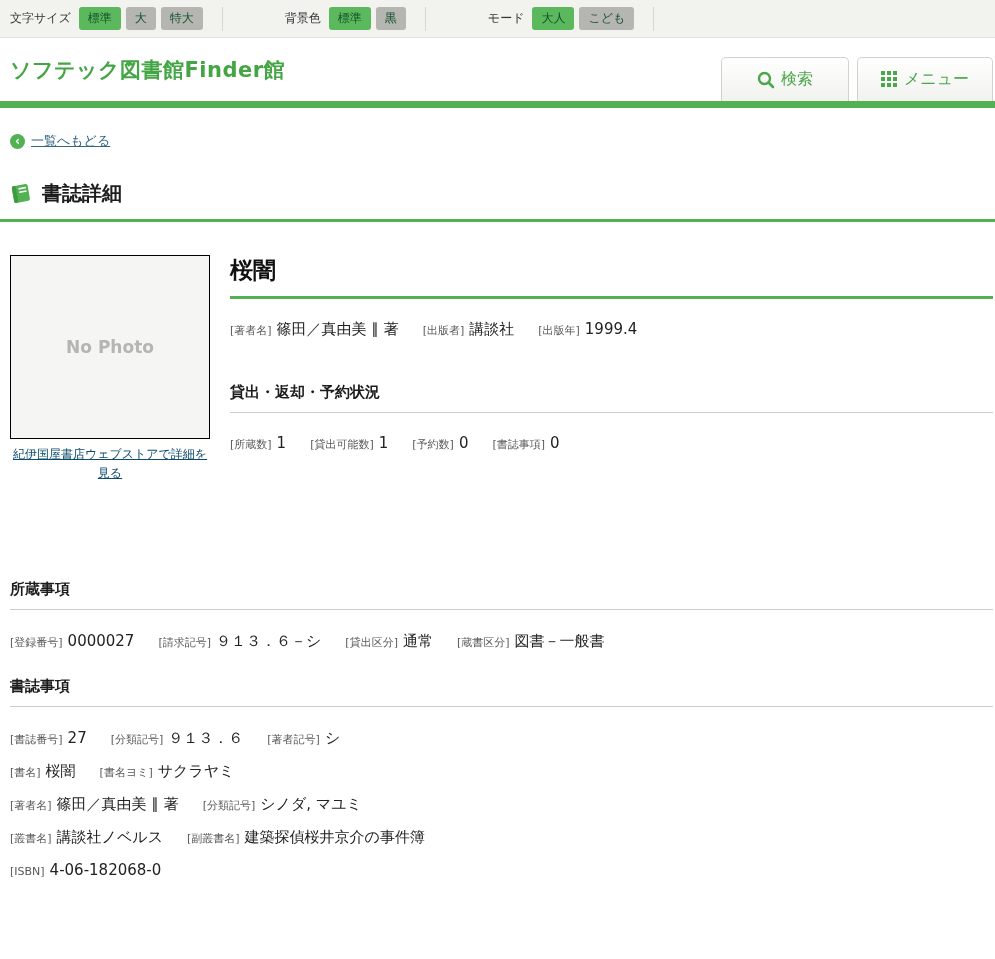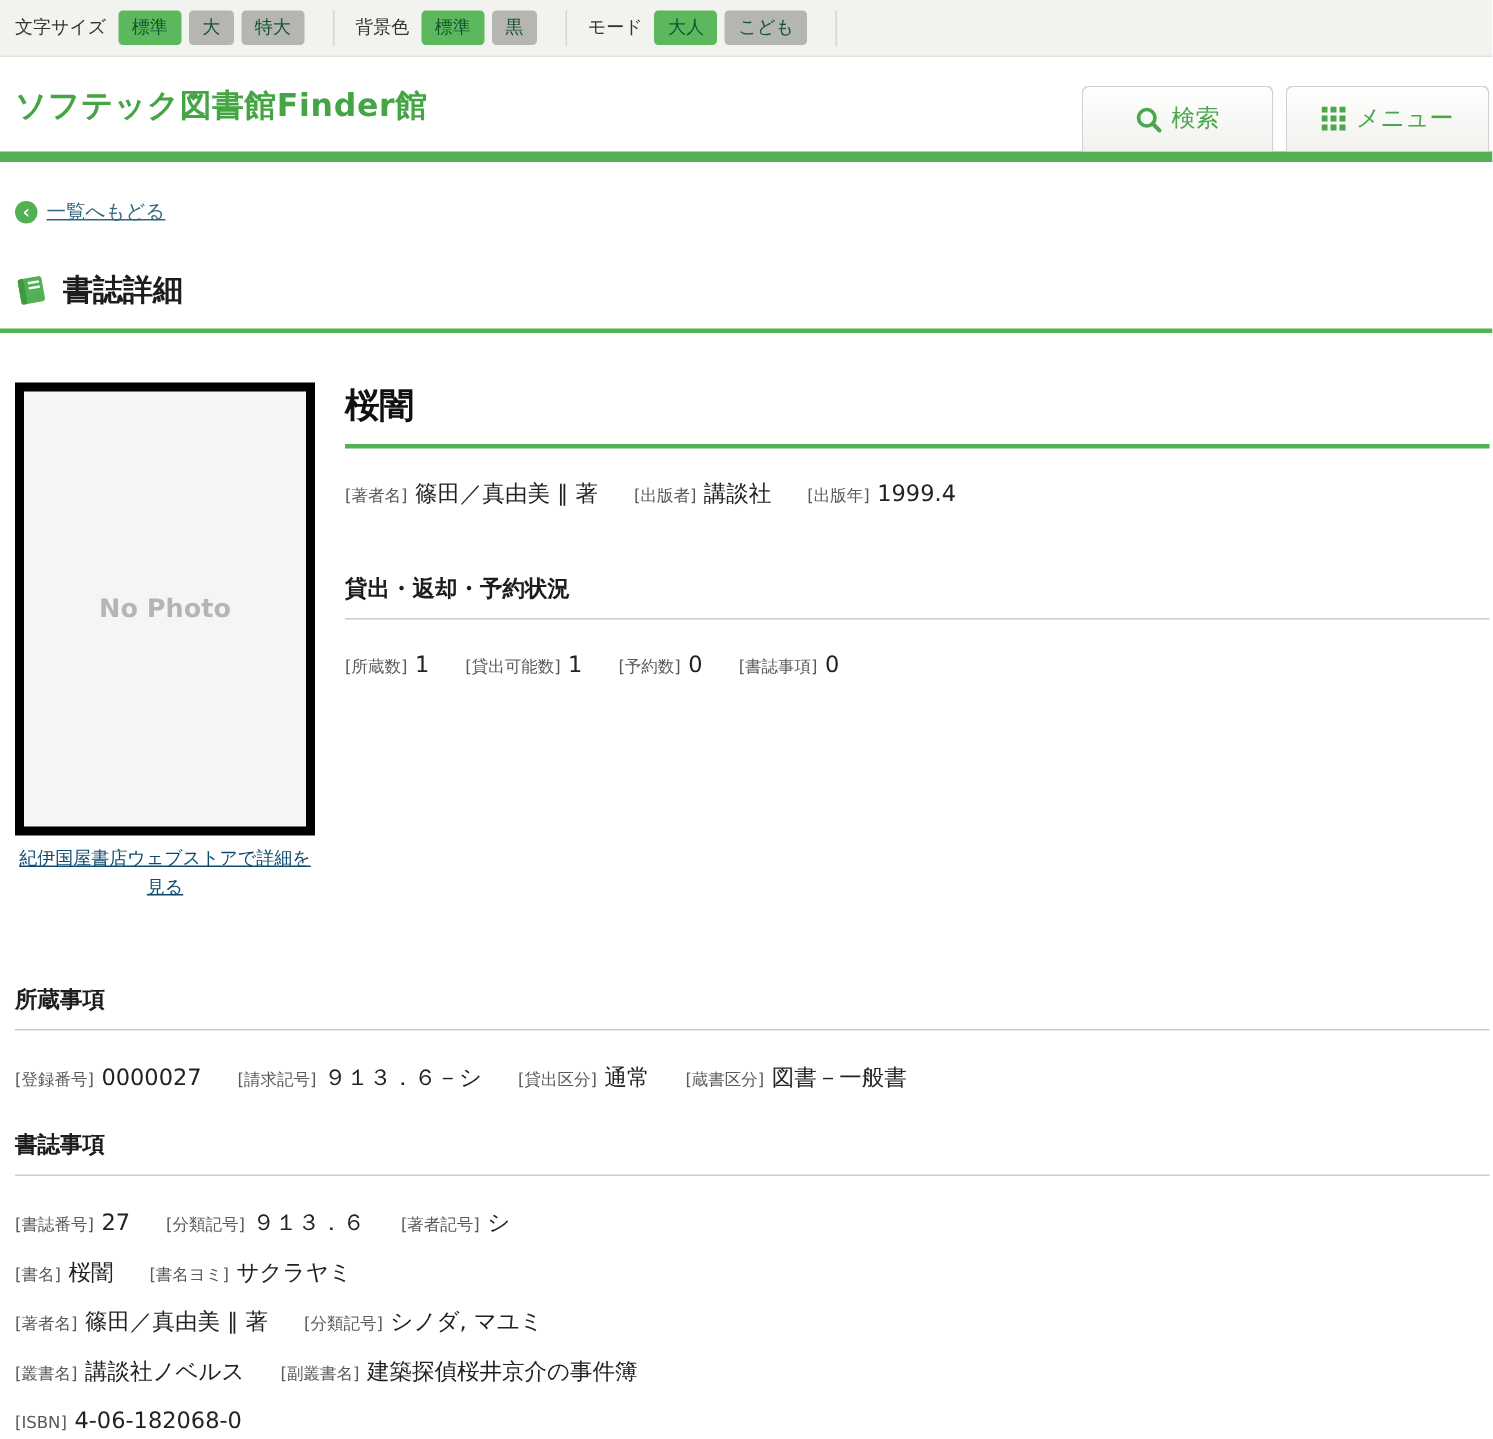--- a/index.html
+++ b/index.html
@@ -1,20 +1,20 @@
 <!DOCTYPE html>
 <html><head>
 <meta charset="utf-8">
 <style>
   * { margin:0; padding:0; box-sizing:border-box; }
   html,body { width:995px; background:#fff; font-family:"DejaVu Sans","Liberation Sans",sans-serif; color:#222; }
   body { height:959px; overflow:hidden; }
 
   
-  .toolbar { height:38px; background:#f2f2ee; border-bottom:1px solid #e2e2dd; display:flex; align-items:center; padding:0 10px; }
+  .toolbar { height:38px; background:#f2f2ee; border-bottom:1px solid #e2e2dd; display:flex; align-items:center; padding:0 10px;gap:48px; }
   .tb-group { display:flex; align-items:center; padding-right:14px; margin-right:14px; border-right:1px solid #d6d6d0; height:24px; }
   .tb-label { font-size:12px; color:#333; margin-right:8px; white-space:nowrap; }
   .tb-btn { display:inline-block; font-size:12px; color:#14532d; background:#b5b5b1; border-radius:3px; padding:3px 9px; margin-right:5px; cursor:pointer; white-space:nowrap; }
   .tb-btn.active { background:#5cb85c; }
 
   
   .site-header { position:relative; height:70px; background:#fff; border-bottom:7px solid #52b152; }
   .site-title { position:absolute; left:10px; top:18px; font-size:21px; font-weight:bold; color:#44a544; letter-spacing:0.5px; }
   .hdr-buttons { position:absolute; right:2px; bottom:0; display:flex; }
   .hdr-btn { width:128px; height:44px; margin-left:8px; background:linear-gradient(#ffffff,#f1f1ee); border:1px solid #d2d2cc; border-bottom:none; border-radius:5px 5px 0 0; display:flex; align-items:center; justify-content:center; color:#4ca64c; font-size:16px; cursor:pointer; }
@@ -28,21 +28,21 @@
 
   
   .sec-title { display:flex; align-items:center; margin:30px 0 0 10px; }
   .sec-title .book-ic { margin-right:9px; display:inline-flex; }
   .sec-title h2 { font-size:20px; font-weight:bold; color:#1d1d1d; }
   .green-rule { height:3px; background:#52b152; margin-top:12px; }
 
   
   .detail { display:flex; padding:33px 2px 0 10px; min-height:302px; }
   .photo-col { width:200px; flex:none; }
-  .photo-box { width:200px; height:302px; background:#f5f5f4; border:6px solid #000000; display:flex; align-items:center; justify-content:center; }
+  .photo-box { width:200px; height:184px; background:#f5f5f4; border:1px solid #000000; display:flex; align-items:center; justify-content:center; }
   .no-photo { font-size:17px; font-weight:bold; color:#b5b5b5; }
   .store-link { display:block; width:200px; margin-top:6px; text-align:center; font-size:12px; line-height:1.6; color:#0c4a6e; text-decoration:underline; cursor:pointer; }
   .info-col { flex:1; margin-left:20px; }
   .book-title { font-size:23px; font-weight:bold; color:#111; }
   .title-rule { height:3px; background:#52b152; margin-top:10px; }
   .meta-line { margin-top:20px; }
 
   
   .pair { display:inline-block; margin-right:24px; white-space:nowrap; }
   .lbl { font-size:11px; color:#595959; }

